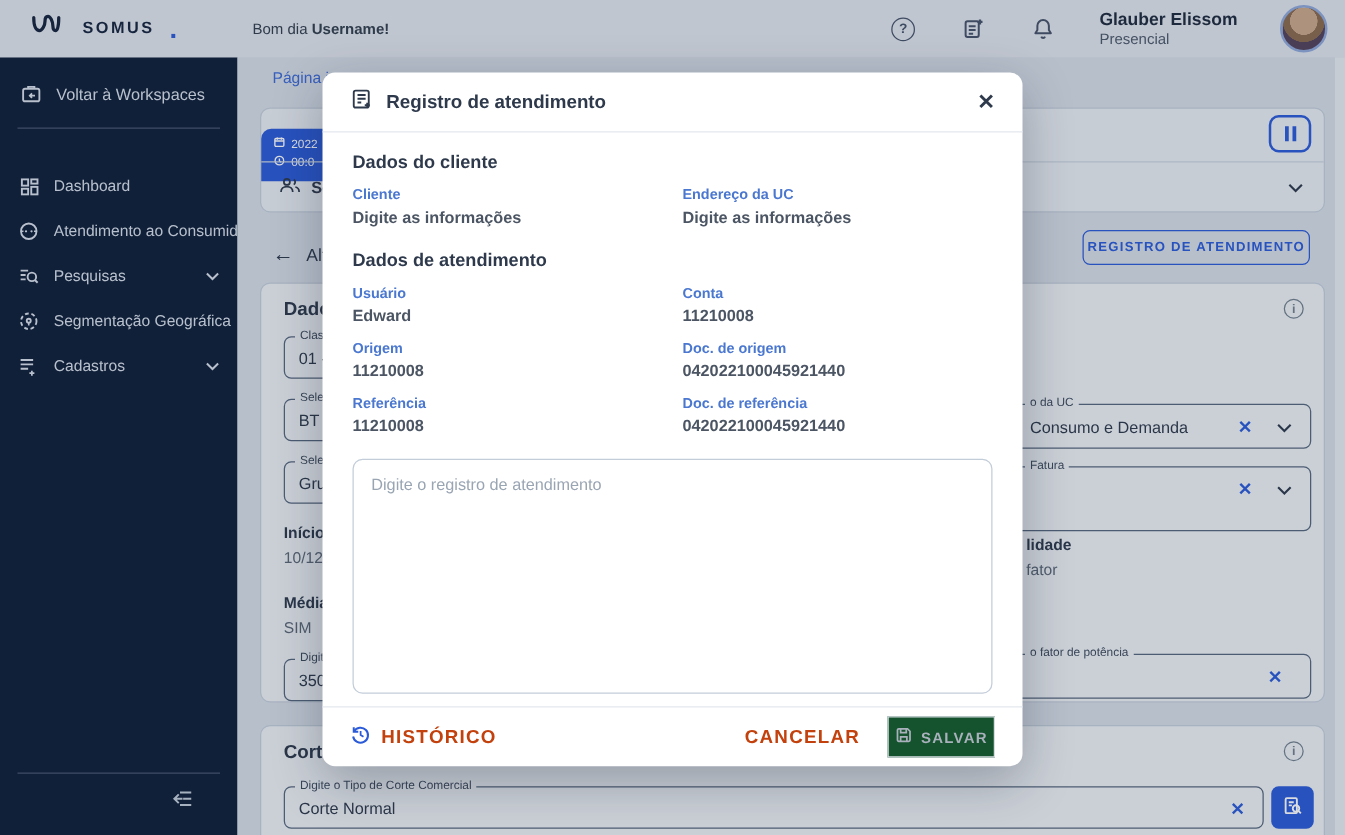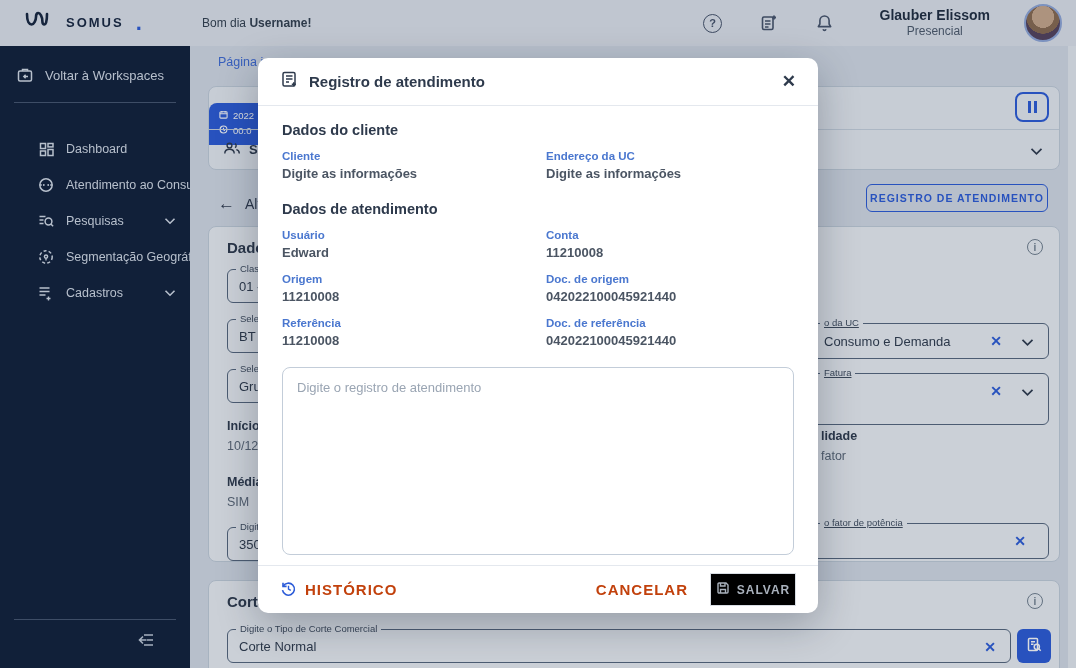--- a/index.html
+++ b/index.html
@@ -14,35 +14,35 @@
   .logo-text { font-size:19px; font-weight:bold; letter-spacing:2px; color:#16253f; text-transform:lowercase;
     font-variant:small-caps; }
   .logo-dot { color:#2b5bd8; font-size:22px; font-weight:bold; margin-left:-4px; }
   .greeting { font-size:12px; color:#33404f; margin-left:12px; }
   .greeting b { font-weight:bold; }
   .top-right { margin-left:auto; display:flex; align-items:center; gap:34px; padding-right:14px; }
   .tb-icon { width:22px; height:22px; display:flex; align-items:center; justify-content:center;
     color:#46536a; cursor:pointer; }
   .help-circle { width:19px; height:19px; border:1.6px solid #46536a; border-radius:50%;
     display:flex; align-items:center; justify-content:center; font-size:11px; font-weight:bold; color:#46536a; }
-  .user-block { text-align:center; line-height:1.25; margin-left:10px; }
+  .user-block { text-align:left; line-height:1.25; }
   .user-name { font-size:14px; font-weight:bold; color:#1e2b3e; }
   .user-mode { font-size:12px; color:#4d5a6c; }
   .avatar { width:38px; height:38px; border-radius:50%; border:2px solid #8fa7d9;
     background: radial-gradient(circle at 50% 32%, #caa88c 0 38%, #8a6a50 39% 58%, #54425c 59%);
   }
 
   
   .sidebar { position:absolute; left:0; top:46px; width:190px; height:622px;
     background:#101f3a; color:#d6dee9; display:flex; flex-direction:column; z-index:1; }
   .side-back { display:flex; align-items:center; gap:11px; font-size:13px; padding:20px 16px 18px; cursor:pointer; }
   .side-divider { border-top:1.5px solid #46556f; margin:0 14px; }
   .side-nav { margin-top:28px; display:flex; flex-direction:column; }
   .side-item { display:flex; align-items:center; gap:11px; font-size:12.5px; height:36px;
-    padding:0 14px; cursor:pointer;margin-left:23px; }
+    padding:0 14px; cursor:pointer; }
   .side-item .lbl { flex:1; white-space:nowrap; }
   .side-icon { width:18px; height:18px; flex:0 0 18px; display:flex; align-items:center; justify-content:center; }
   .side-bottom { margin-top:auto; }
   .collapse-row { display:flex; justify-content:flex-end; padding:12px 34px 16px 0; }
 
   
   .content { position:absolute; left:190px; top:46px; width:886px; height:622px; background:#d6dde8; z-index:1; }
   .scroll-track { position:absolute; right:0; top:0; bottom:0; width:8px; background:rgba(255,255,255,.45); }
   .breadcrumb { position:absolute; left:28px; top:9px; font-size:12.5px; color:#3e6bd6; cursor:pointer; }
 
@@ -90,21 +90,21 @@
   .static-pair { position:absolute; font-size:12.5px; }
   .static-pair .slabel { font-weight:bold; color:#2e3a4d; margin-bottom:6px; white-space:nowrap; }
   .static-pair .sval { color:#5c6878; white-space:nowrap; }
   .sp-inicio { left:18px; top:192px; }
   .sp-media { left:18px; top:248px; }
   .sp-right { left:612px; top:202px; }
 
   .f-sel1 { left:554px; top:96px; width:286px; height:36px; }
   .f-sel2 { left:554px; top:146px; width:286px; height:52px; }
   .f-pot  { left:554px; top:296px; width:286px; height:36px; }
-  .f-sel1 .flabel, .f-sel2 .flabel, .f-pot .flabel { left:56px;text-decoration:underline; }
+  .f-sel1 .flabel, .f-sel2 .flabel, .f-pot .flabel { left:56px; }
   .f-sel1 .fval { padding-left:60px; }
   .clear-x { position:absolute; color:#2b5bd8; font-size:14px; font-weight:bold; cursor:pointer; }
   .sel-x { right:46px; top:9px; }
   .pot-x { right:22px; top:9px; }
   .sel-chevron { position:absolute; right:14px; top:11px; color:#2e3a4d; cursor:pointer; }
 
   .f-corte { left:18px; top:48px; width:784px; }
   .corte-x { right:14px; top:9px; }
   .corte-search-btn { position:absolute; left:808px; top:48px; width:34px; height:34px; background:#2b5bd8;
     border:none; border-radius:6px; color:#fff; display:flex; align-items:center; justify-content:center;
@@ -128,21 +128,21 @@
   .sect2 { margin-top:7px; }
   .registro-textarea { width:512px; height:188px; margin-top:6px; border:1px solid #c3cdd9;
     border-radius:8px; resize:none; padding:12px 14px; font-family:inherit; font-size:13px;
     color:#2f3b4d; outline:none; }
   .registro-textarea::placeholder { color:#9aa5b3; }
   .modal-footer { margin-top:auto; flex:0 0 48px; border-top:1px solid #e4e8ee; display:flex;
     align-items:center; padding:0 22px; }
   .link-btn { display:flex; align-items:center; gap:8px; color:#c2410c; font-size:15px; font-weight:bold;
     letter-spacing:1px; background:none; border:none; cursor:pointer; font-family:inherit; }
   .cancel-btn { margin-left:auto; margin-right:22px; }
-  .salvar-btn { width:86px; height:33px; border:1px solid #d8dde4; border-radius:0; background:#000000;
+  .salvar-btn { width:86px; height:33px; border:1px solid #d8dde4; border-radius:0; background:#14532d;
     color:#a9b1bc; font-size:12px; font-weight:bold; letter-spacing:1px; display:flex; align-items:center;
     justify-content:center; gap:7px; cursor:default; font-family:inherit; }
 </style>
 </head>
 <body>
 
 <div class="screen">
 
   <div class="topbar">
     <div class="logo-block">

